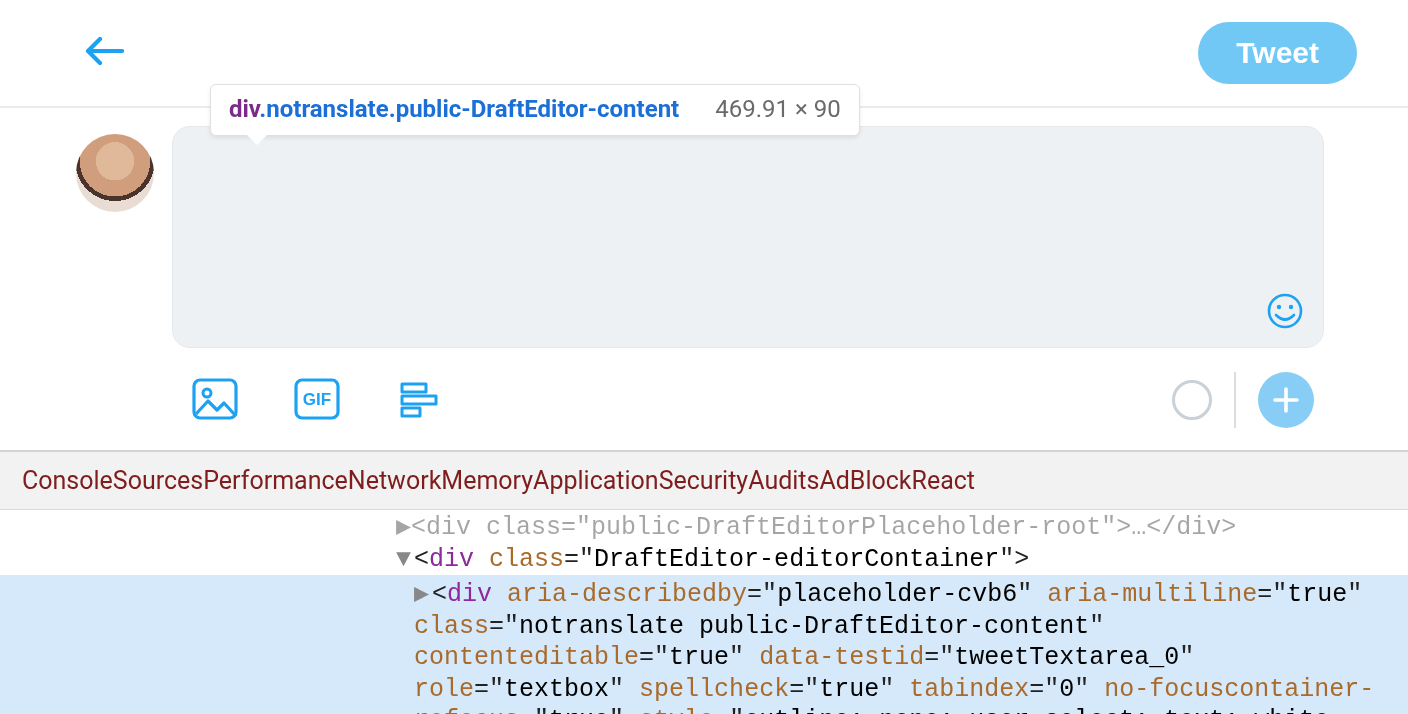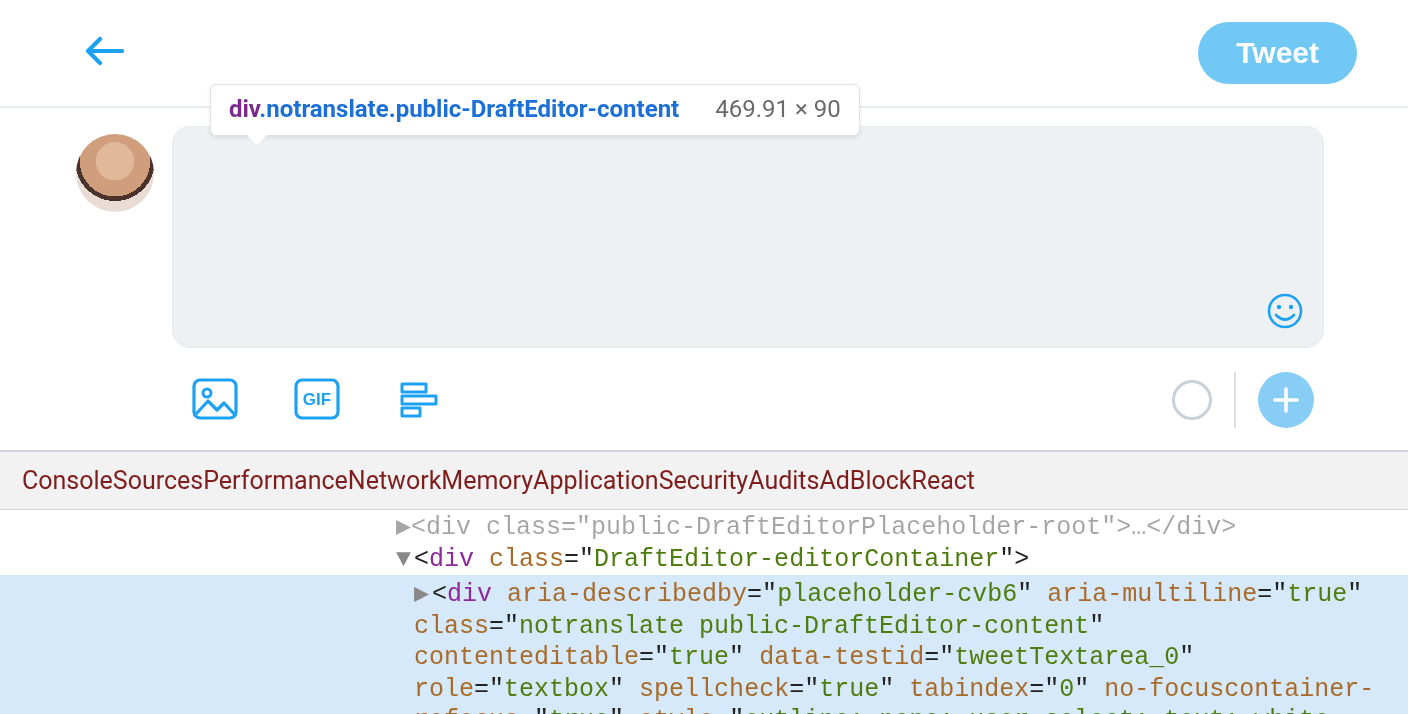--- a/index.html
+++ b/index.html
@@ -144,21 +144,21 @@
   }
   .dt-body .row { white-space: pre-wrap; word-break: break-word; }
   .row.cut { color: #000000; opacity: .35; }
   .row.l1 { padding-left: 0; }
   .row.l2 { padding-left: 18px; }
   .row.sel { background: #d6e9fa; padding-top:4px; padding-bottom:4px; margin-left:-396px; padding-left:414px; margin-right:-12px; }
 
   .twisty { color: #888; display:inline-block; width:18px; }
   .tag   { color: #8c2a9c; }
   .attrN { color: #a86b2b; }
-  .attrV { color: #4d7c0f; }
+  .attrV { color: #000000; }
   .plain { color: #222; }
 </style>
 </head>
 <body>
 
 <div class="top-bar">
   <div class="back-btn">
     <svg width="40" height="34" viewBox="0 0 40 34">
       <path d="M38 17 H4 M4 17 L16 5 M4 17 L16 29" stroke="#1da1f2" stroke-width="4.2" fill="none" stroke-linecap="round" stroke-linejoin="round"></path>
     </svg>

